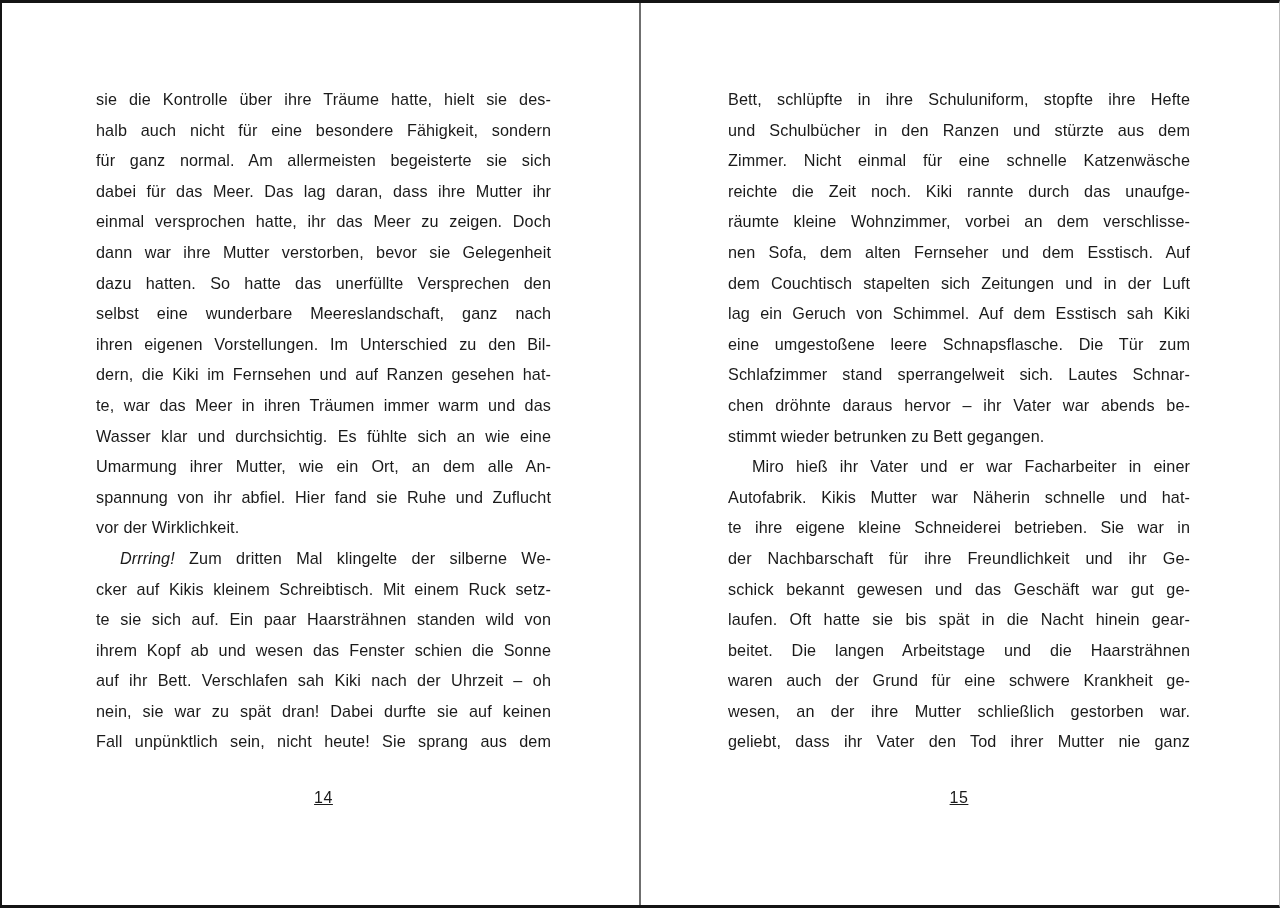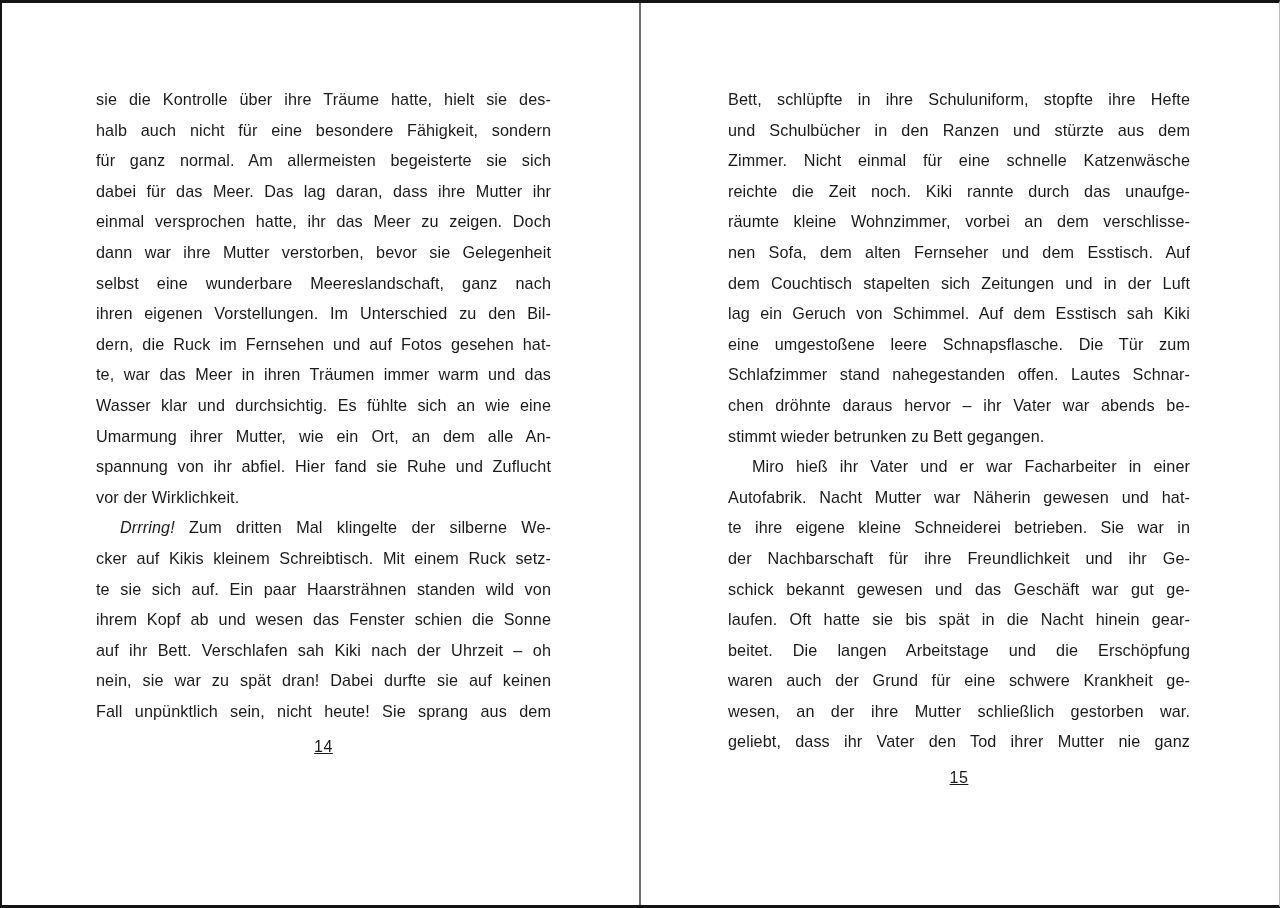--- a/index.html
+++ b/index.html
@@ -48,44 +48,45 @@
   }
   .line.j{
     text-align:justify;
     text-align-last:justify;
   }
   .line.indent{
     padding-left:24px;
   }
   .line em{}
   .pagenum{
-    margin-top:12px;
+    margin-top:32px;
     text-align:center;
     font-size:16px;
     letter-spacing:0.5px;
     text-decoration:underline;
   }
 </style>
 </head>
 <body>
 
 <div class="spread">
 
   <section class="page page-left">
     <div class="textblock">
 
       <div class="line j">sie die Kontrolle über ihre Träume hatte, hielt sie des-</div>
         <div class="line j">halb auch nicht für eine besondere Fähigkeit, sondern</div>
         <div class="line j">für ganz normal. Am allermeisten begeisterte sie sich</div>
         <div class="line j">dabei für das Meer. Das lag daran, dass ihre Mutter ihr</div>
         <div class="line j">einmal versprochen hatte, ihr das Meer zu zeigen. Doch</div>
         <div class="line j">dann war ihre Mutter verstorben, bevor sie Gelegenheit</div>
+        <div class="line j">dazu hatten. So hatte das unerfüllte Versprechen den</div>
         <div class="line j">selbst eine wunderbare Meereslandschaft, ganz nach</div>
         <div class="line j">ihren eigenen Vorstellungen. Im Unterschied zu den Bil-</div>
-        <div class="line j">dern, die Ruck im Fernsehen und auf Fotos gesehen hat-</div>
+        <div class="line j">dern, die Kiki im Fernsehen und auf Ranzen gesehen hat-</div>
         <div class="line j">te, war das Meer in ihren Träumen immer warm und das</div>
         <div class="line j">Wasser klar und durchsichtig. Es fühlte sich an wie eine</div>
         <div class="line j">Umarmung ihrer Mutter, wie ein Ort, an dem alle An-</div>
         <div class="line j">spannung von ihr abfiel. Hier fand sie Ruhe und Zuflucht</div>
         <div class="line">vor der Wirklichkeit.</div>
         <div class="line j indent"><em>Drrring!</em> Zum dritten Mal klingelte der silberne We-</div>
         <div class="line j">cker auf Kikis kleinem Schreibtisch. Mit einem Ruck setz-</div>
         <div class="line j">te sie sich auf. Ein paar Haarsträhnen standen wild von</div>
         <div class="line j">ihrem Kopf ab und wesen das Fenster schien die Sonne</div>
         <div class="line j">auf ihr Bett. Verschlafen sah Kiki nach der Uhrzeit – oh</div>
@@ -100,30 +101,30 @@
 
       <div class="line j">Bett, schlüpfte in ihre Schuluniform, stopfte ihre Hefte</div>
         <div class="line j">und Schulbücher in den Ranzen und stürzte aus dem</div>
         <div class="line j">Zimmer. Nicht einmal für eine schnelle Katzenwäsche</div>
         <div class="line j">reichte die Zeit noch. Kiki rannte durch das unaufge-</div>
         <div class="line j">räumte kleine Wohnzimmer, vorbei an dem verschlisse-</div>
         <div class="line j">nen Sofa, dem alten Fernseher und dem Esstisch. Auf</div>
         <div class="line j">dem Couchtisch stapelten sich Zeitungen und in der Luft</div>
         <div class="line j">lag ein Geruch von Schimmel. Auf dem Esstisch sah Kiki</div>
         <div class="line j">eine umgestoßene leere Schnapsflasche. Die Tür zum</div>
-        <div class="line j">Schlafzimmer stand nahegestanden offen. Lautes Schnar-</div>
+        <div class="line j">Schlafzimmer stand sperrangelweit sich. Lautes Schnar-</div>
         <div class="line j">chen dröhnte daraus hervor – ihr Vater war abends be-</div>
         <div class="line">stimmt wieder betrunken zu Bett gegangen.</div>
         <div class="line j indent">Miro hieß ihr Vater und er war Facharbeiter in einer</div>
-        <div class="line j">Autofabrik. Nacht Mutter war Näherin gewesen und hat-</div>
+        <div class="line j">Autofabrik. Kikis Mutter war Näherin schnelle und hat-</div>
         <div class="line j">te ihre eigene kleine Schneiderei betrieben. Sie war in</div>
         <div class="line j">der Nachbarschaft für ihre Freundlichkeit und ihr Ge-</div>
         <div class="line j">schick bekannt gewesen und das Geschäft war gut ge-</div>
         <div class="line j">laufen. Oft hatte sie bis spät in die Nacht hinein gear-</div>
-        <div class="line j">beitet. Die langen Arbeitstage und die Erschöpfung</div>
+        <div class="line j">beitet. Die langen Arbeitstage und die Haarsträhnen</div>
         <div class="line j">waren auch der Grund für eine schwere Krankheit ge-</div>
         <div class="line j">wesen, an der ihre Mutter schließlich gestorben war.</div>
         <div class="line j">geliebt, dass ihr Vater den Tod ihrer Mutter nie ganz</div>
         <div class="pagenum">15</div>
     </div>
   </section>
 
   <div class="divider"></div>
   <div class="frame"></div>
 

